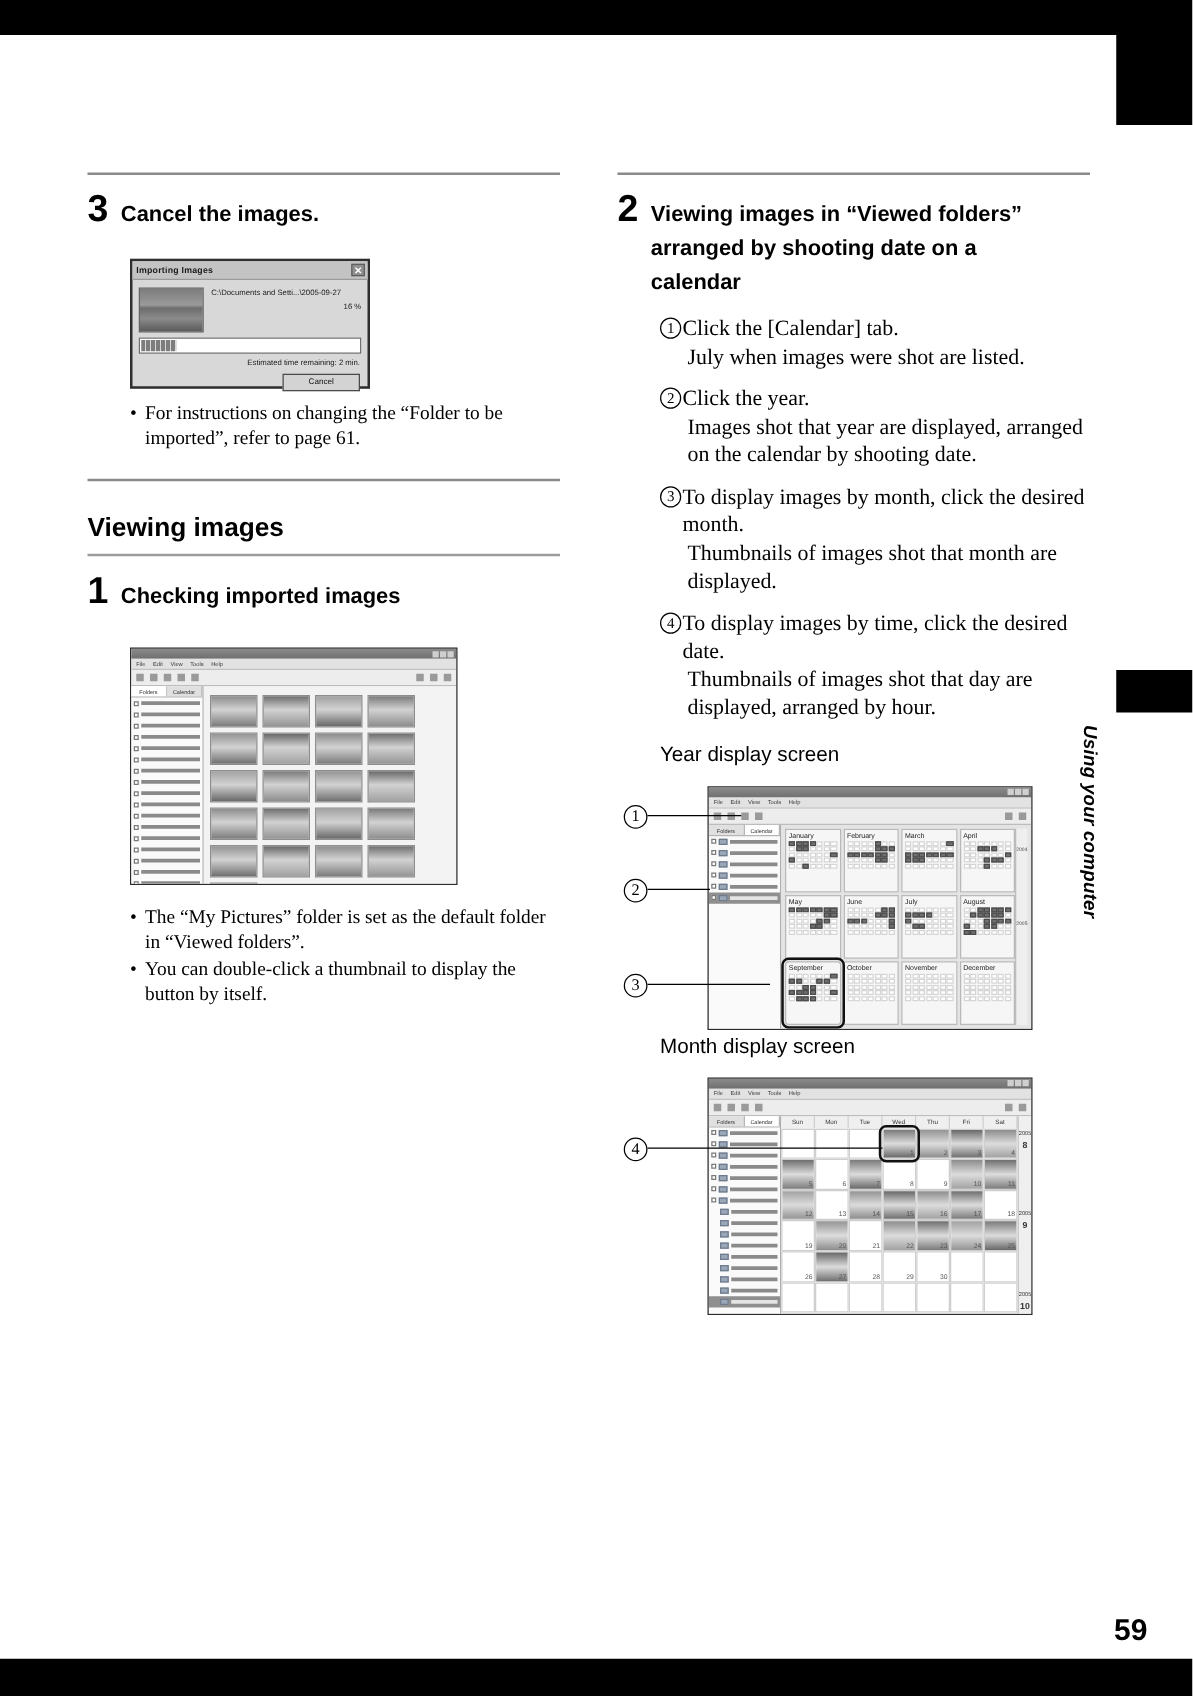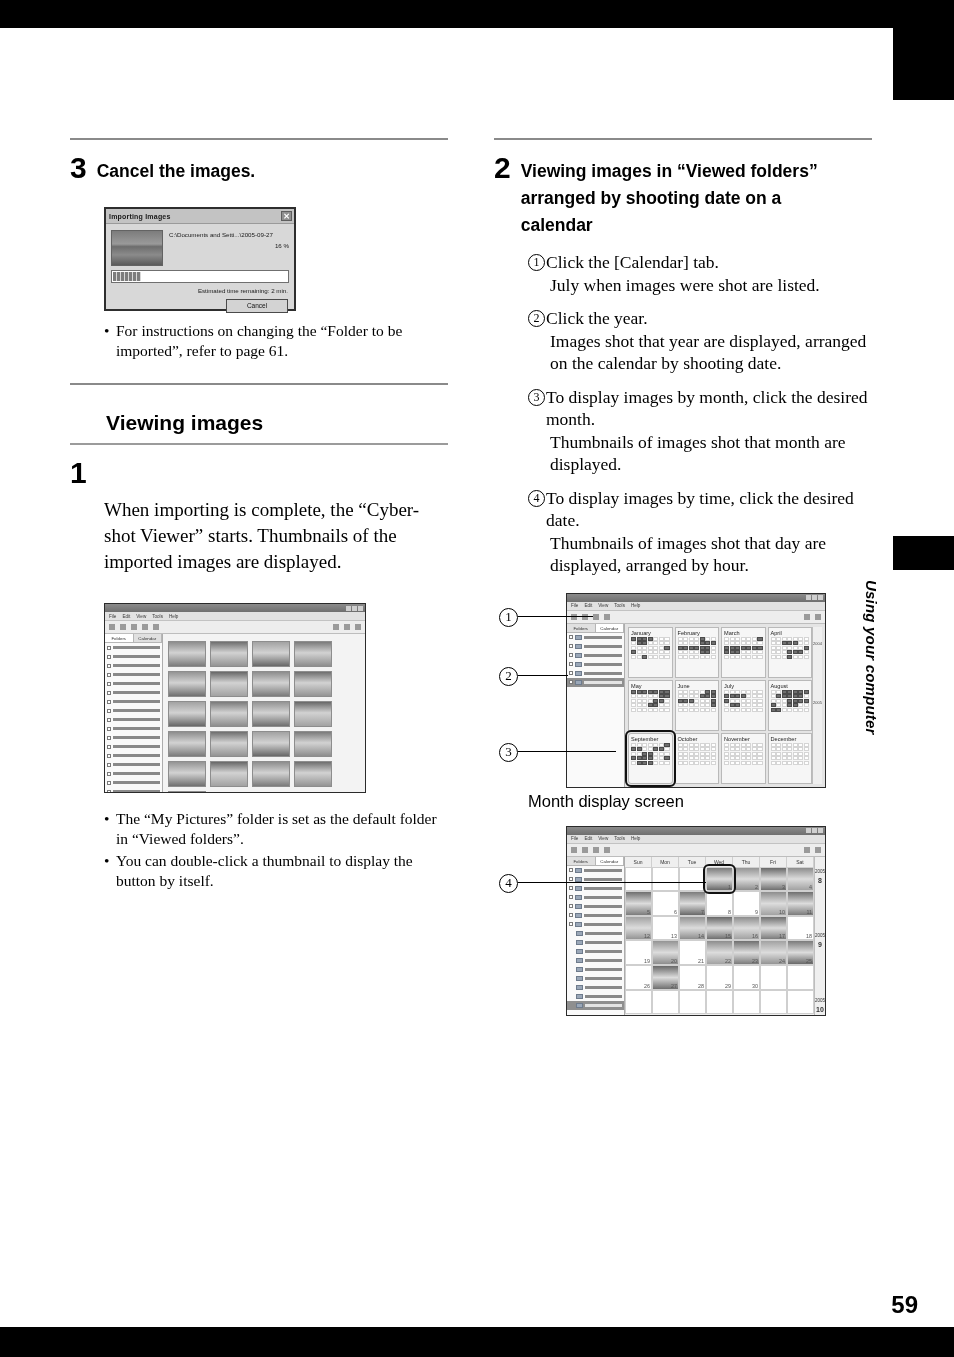--- a/index.html
+++ b/index.html
@@ -67,21 +67,21 @@
     color: #000; padding-top: 4px;
   }
 
   .body-text {
     font-size: 19px; line-height: 26px; color: #000;
     margin: 10px 0 0 34px;
   }
 
   .section-title {
     font-family: "Liberation Sans", sans-serif;
-    font-weight: bold; font-size: 21px; color: #000; margin-left: 36px;
+    font-weight: bold; font-size: 21px; color: #000;
   }
 
   .note-list { margin: 10px 0 0 34px; }
   .note {
     display: flex; font-size: 15.5px; line-height: 20px; color: #000;
     margin-bottom: 2px;
   }
   .note .dot { width: 12px; flex: 0 0 12px; }
   .note .txt { flex: 1; }
 
@@ -289,23 +289,23 @@
   </div>
 
   <div class="rule-sec"></div>
 
   <div class="section-title">Viewing images</div>
 
   <div class="rule-thin"></div>
 
   <div class="step">
     <div class="step-num">1</div>
+    <div class="step-title">Checking imported images</div>
   </div>
 
-  <div class="body-text">When importing is complete, the “Cyber-shot Viewer” starts. Thumbnails of the imported images are displayed.</div>
 
   <div class="app-win" id="viewer-win">
     <div class="app-titlebar">
       <span class="btns">
           <i></i>
           <i></i>
           <i></i>
         </span>
     </div>
     <div class="app-menubar" id="viewer-menubar">
@@ -462,20 +462,21 @@
       <div class="citem">
         <div class="cnum">3</div>
         <div class="ctxt">To display images by month, click the desired month.<span class="sub">Thumbnails of images shot that month are displayed.</span></div>
       </div>
       <div class="citem">
         <div class="cnum">4</div>
         <div class="ctxt">To display images by time, click the desired date.<span class="sub">Thumbnails of images shot that day are displayed, arranged by hour.</span></div>
       </div>
     </div>
 
+  <div class="fig-label">Year display screen</div>
 
   <div class="callout-wrap" style="height:200px; margin-left:0">
     <div class="callout" style="left:5px;  top:20px">1</div>
     <div class="lead" style="left:24px; top:28px;  width:75px"></div>
     <div class="callout" style="left:5px;  top:79px">2</div>
     <div class="lead" style="left:24px; top:87px;  width:50px"></div>
     <div class="callout" style="left:5px;  top:155px">3</div>
     <div class="lead" style="left:24px; top:163px; width:98px"></div>
 
     <div class="app-win" id="year-win" style="position:absolute; left:72px; top:5px">

